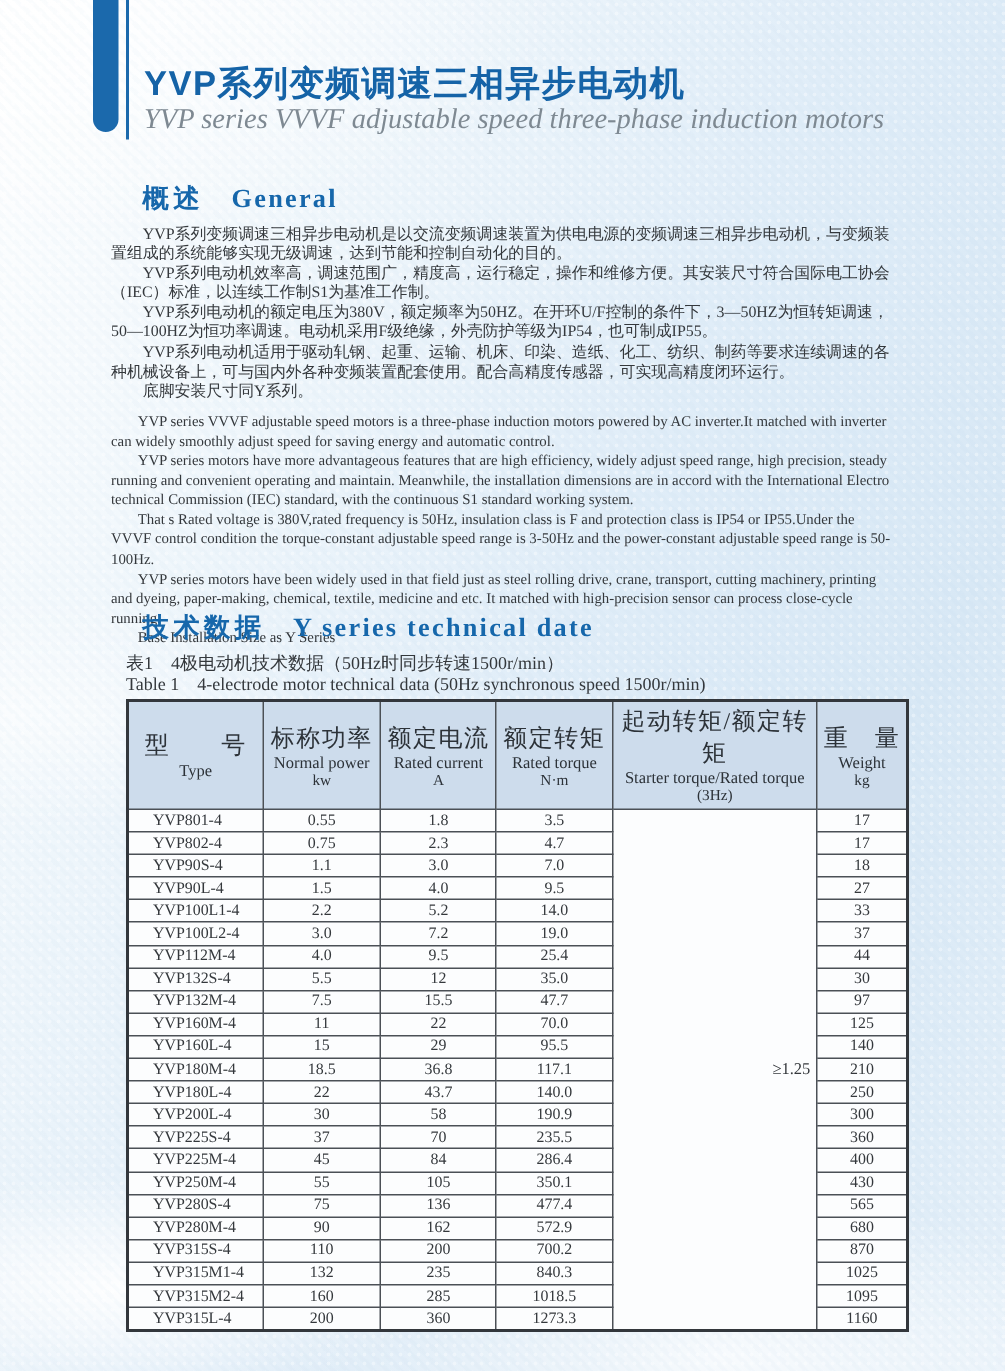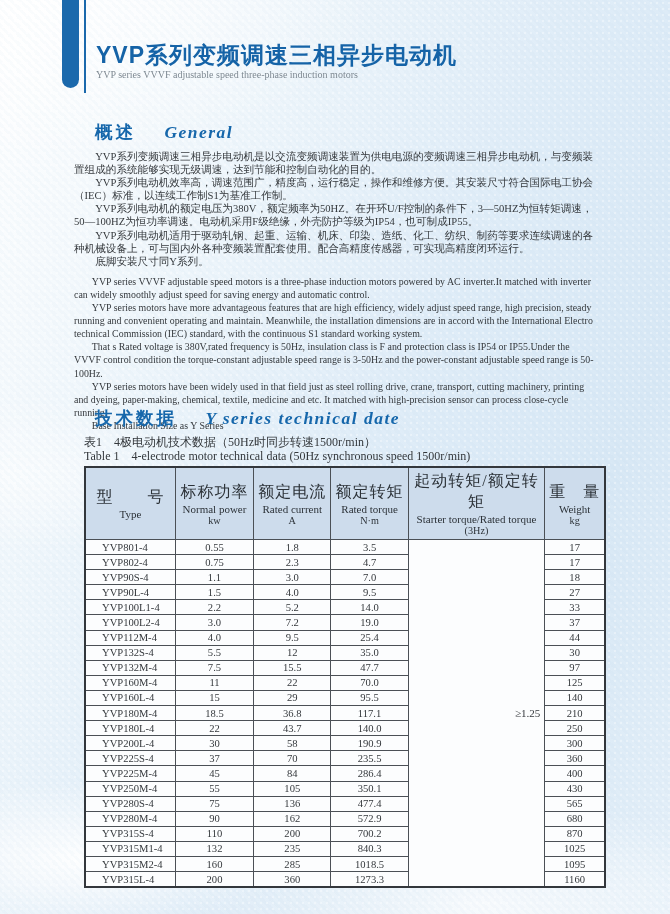--- a/index.html
+++ b/index.html
@@ -20,26 +20,26 @@
       repeating-linear-gradient(45deg, rgba(168,200,228,.10) 0 3px, rgba(255,255,255,0) 3px 6px);
     background-size:6px 6px, 9px 9px;
   }
   .layer{position:relative;z-index:1;}
 
   
   .accent-bar{position:absolute;left:62px;top:-8px;width:17px;height:96px;background:#1b69ac;border-radius:9px;}
   .accent-line{position:absolute;left:84px;top:0;width:2px;height:93px;background:#1b69ac;}
   .page-title{position:absolute;left:96px;top:40px;margin:0;
     font-family:"Liberation Sans",sans-serif;font-weight:bold;font-size:23px;color:#1563a7;letter-spacing:1px;white-space:nowrap;}
-  .page-subtitle{position:absolute;left:96px;top:69px;margin:0;font-size:10px;color:#7e8992;white-space:nowrap;}
+  .page-subtitle{position:absolute;left:96px;top:69px;margin:0;font-size:19px;color:#7e8992;white-space:nowrap;font-style:italic;}
 
   
   .sec-heading{margin:0 0 6px 21px;font-size:17.5px;color:#1667ab;white-space:nowrap;}
   .h-cn{font-family:"Liberation Sans",sans-serif;font-weight:bold;letter-spacing:3px;}
-  .h-en{font-family:"Liberation Serif",serif;font-weight:bold;margin-left:24px;letter-spacing:1.5px;font-style:italic;}
+  .h-en{font-family:"Liberation Serif",serif;font-weight:bold;margin-left:14px;letter-spacing:1.5px;}
 
   
   .overview{position:absolute;left:74px;top:120px;width:524px;}
   .overview p{margin:0;line-height:13.1px;}
   p.cn{font-size:10.6px;text-indent:2em;}
   p.en{font-size:9.9px;text-indent:1.8em;}
   .en-block{margin-top:7px;}
 
   
   .technical{position:absolute;left:74px;top:406px;width:540px;}

